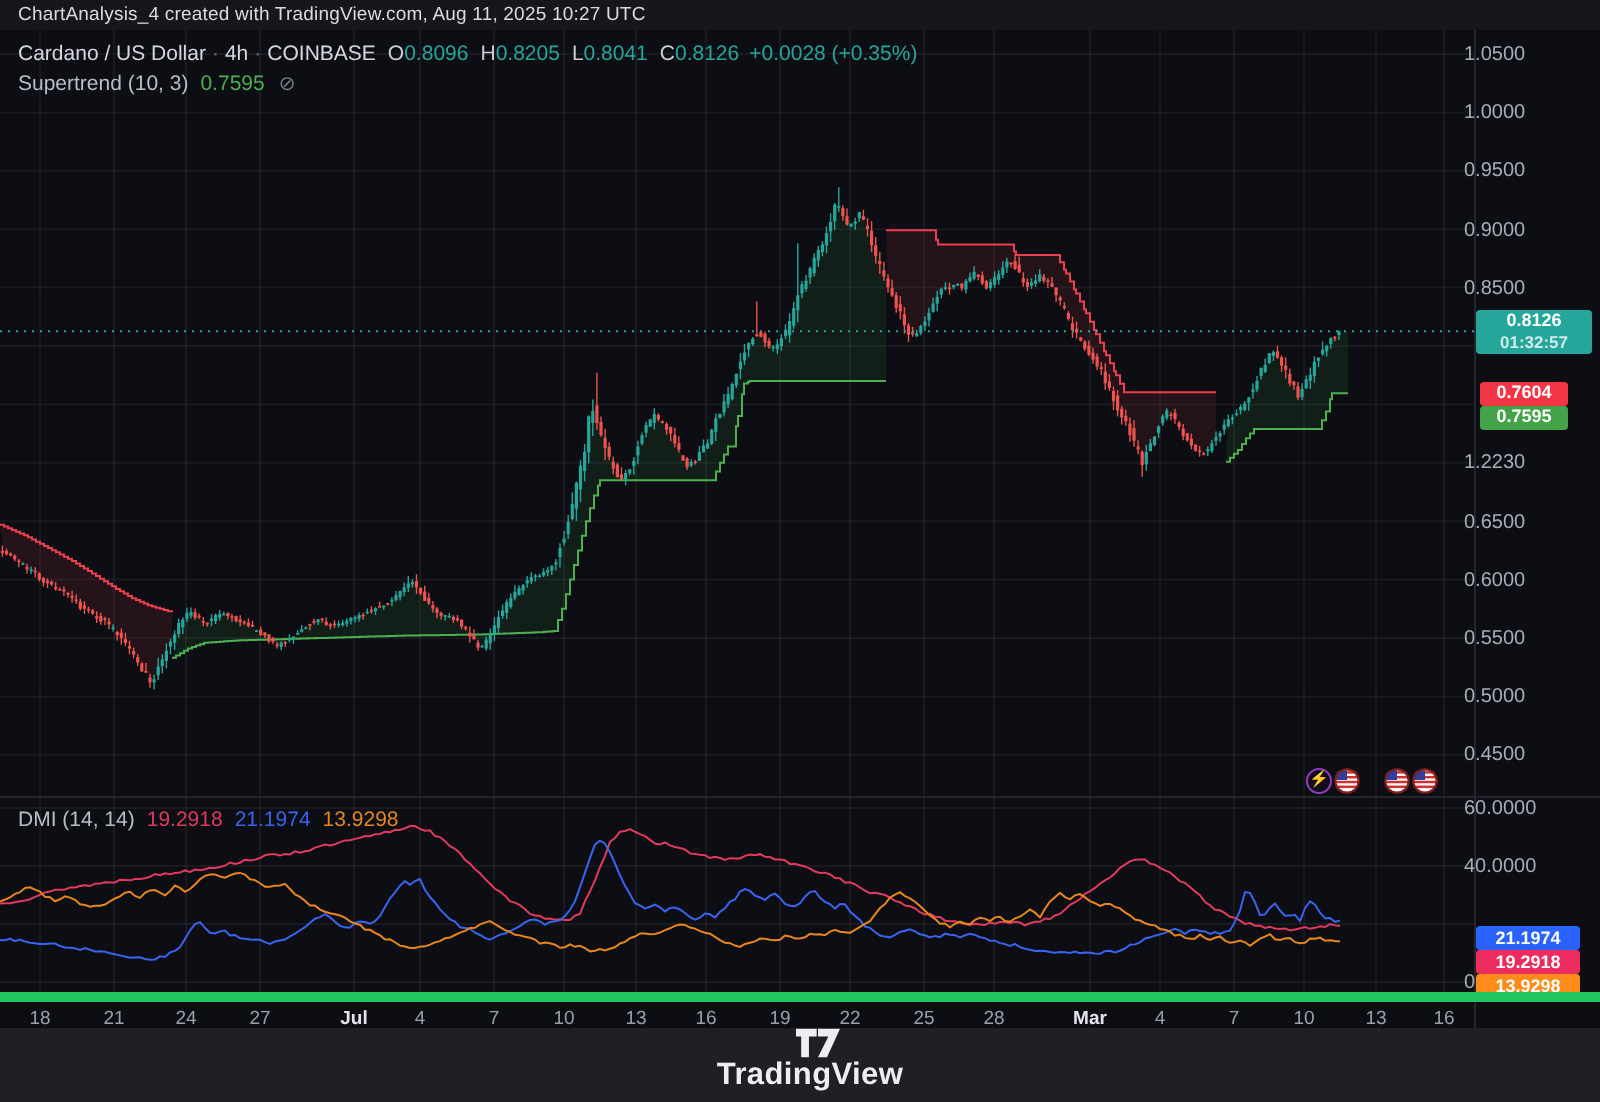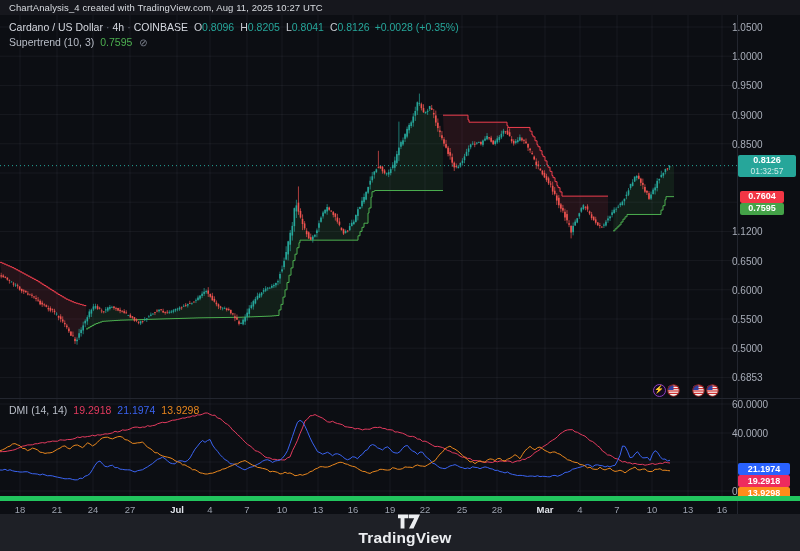--- a/index.html
+++ b/index.html
@@ -26,21 +26,21 @@
   .legend .val{color:#26a69a;}
   .legend .chg{color:#26a69a;margin-left:5px;}
   .legend .ind-name{color:#b9bec8;}
   .legend .ind-val{color:#4caf50;margin-left:6px;}
   .legend .opt-icon{color:#787e8a;margin-left:7px;font-size:10px;}
   .legend .dmi-val{margin-left:6px;}
   
   .y-label{position:absolute;left:732px;font-size:10px;color:#a8adb8;white-space:nowrap;}
   .badge{position:absolute;border-radius:2px;color:#fff;font-size:9px;font-weight:bold;
          text-align:center;line-height:11px;}
-  .badge .sub{display:block;font-weight:normal;font-size:8.5px;color:rgba(255,255,255,.78);line-height:10px;text-align:center;}
+  .badge .sub{display:block;font-weight:bold;font-size:8.5px;color:rgba(255,255,255,.78);line-height:10px;text-align:center;}
   #time-axis{position:absolute;left:0;top:481px;width:800px;height:18px;border-top:5px solid #22c55e;}
   .t-label{position:absolute;top:3px;font-size:9.5px;color:#9ba1ad;transform:translateX(-50%);white-space:nowrap;}
   .t-label.month{color:#e2e5ec;font-weight:bold;}
   
   .evt{position:absolute;width:13px;height:13px;border-radius:50%;box-sizing:border-box;}
   .evt-flash{background:#140a20;border:1.5px solid #8e3fc0;color:#ffb74d;font-size:8px;line-height:10px;text-align:center;}
   
   #bottom-bar{position:absolute;left:0;top:514px;width:800px;height:37px;background:#1e2026;
               display:flex;align-items:center;flex-direction:column;}
   #bottom-bar .brand{margin-left:10px;font-size:15.5px;font-weight:bold;color:#eceef1;letter-spacing:.2px;}
@@ -786,26 +786,26 @@
 
     <div class="sep-line" style="top:383px"></div>
     <div id="axis-border"></div>
 
     <div id="price-axis">
         <div class="y-label" style="top: 7px;">1.0500</div>
         <div class="y-label" style="top: 36.2px;">1.0000</div>
         <div class="y-label" style="top: 65.4px;">0.9500</div>
         <div class="y-label" style="top: 94.6px;">0.9000</div>
         <div class="y-label" style="top: 123.8px;">0.8500</div>
-        <div class="y-label" style="top: 211.4px;">1.1200</div>
+        <div class="y-label" style="top: 211.4px;">1.2230</div>
         <div class="y-label" style="top: 240.6px;">0.6500</div>
         <div class="y-label" style="top: 269.8px;">0.6000</div>
         <div class="y-label" style="top: 299px;">0.5500</div>
         <div class="y-label" style="top: 328.2px;">0.5000</div>
-        <div class="y-label" style="top: 357.4px;">0.6853</div>
+        <div class="y-label" style="top: 357.4px;">0.4500</div>
         <div class="badge" style="background: rgb(38, 166, 154); left: 738px; width: 58px; height: 22px; top: 139.642px;">0.8126<span class="sub">01:32:57</span></div>
         <div class="badge" style="background: rgb(242, 54, 69); left: 740px; width: 44px; height: 12px; top: 175.626px;">0.7604</div>
         <div class="badge" style="background: rgb(68, 162, 72); left: 740px; width: 44px; height: 12px; top: 188.152px;">0.7595</div>
         <div class="y-label" style="top: 384px;">60.0000</div>
         <div class="y-label" style="top: 413px;">40.0000</div>
         <div class="y-label" style="top: 471px;">0.0000</div>
         <div class="badge" style="background: rgb(41, 98, 255); left: 738px; width: 52px; height: 12px; line-height: 12px; top: 448px;">21.1974</div>
         <div class="badge" style="background: rgb(238, 43, 94); left: 738px; width: 52px; height: 12px; line-height: 12px; top: 460px;">19.2918</div>
         <div class="badge" style="background: rgb(255, 140, 26); left: 738px; width: 52px; height: 12px; line-height: 12px; top: 472px;">13.9298</div>
       </div>

